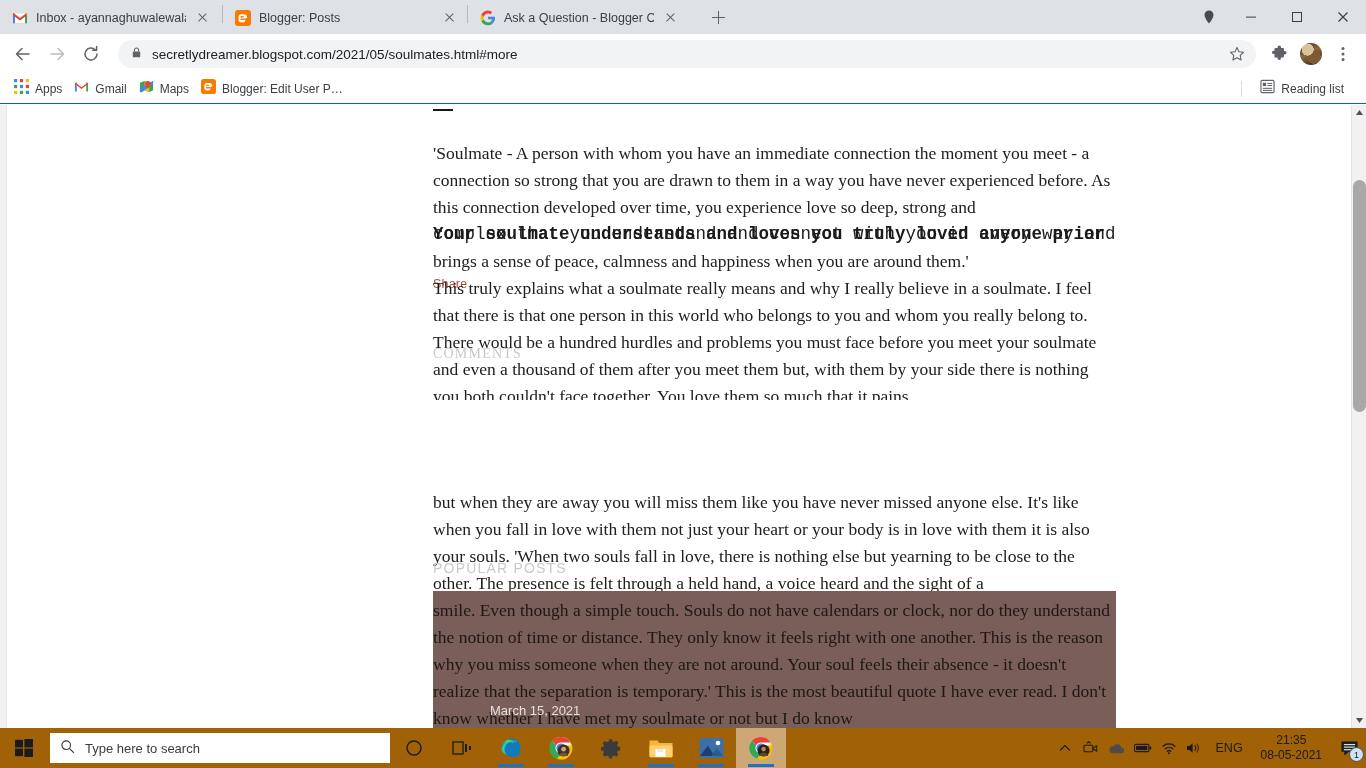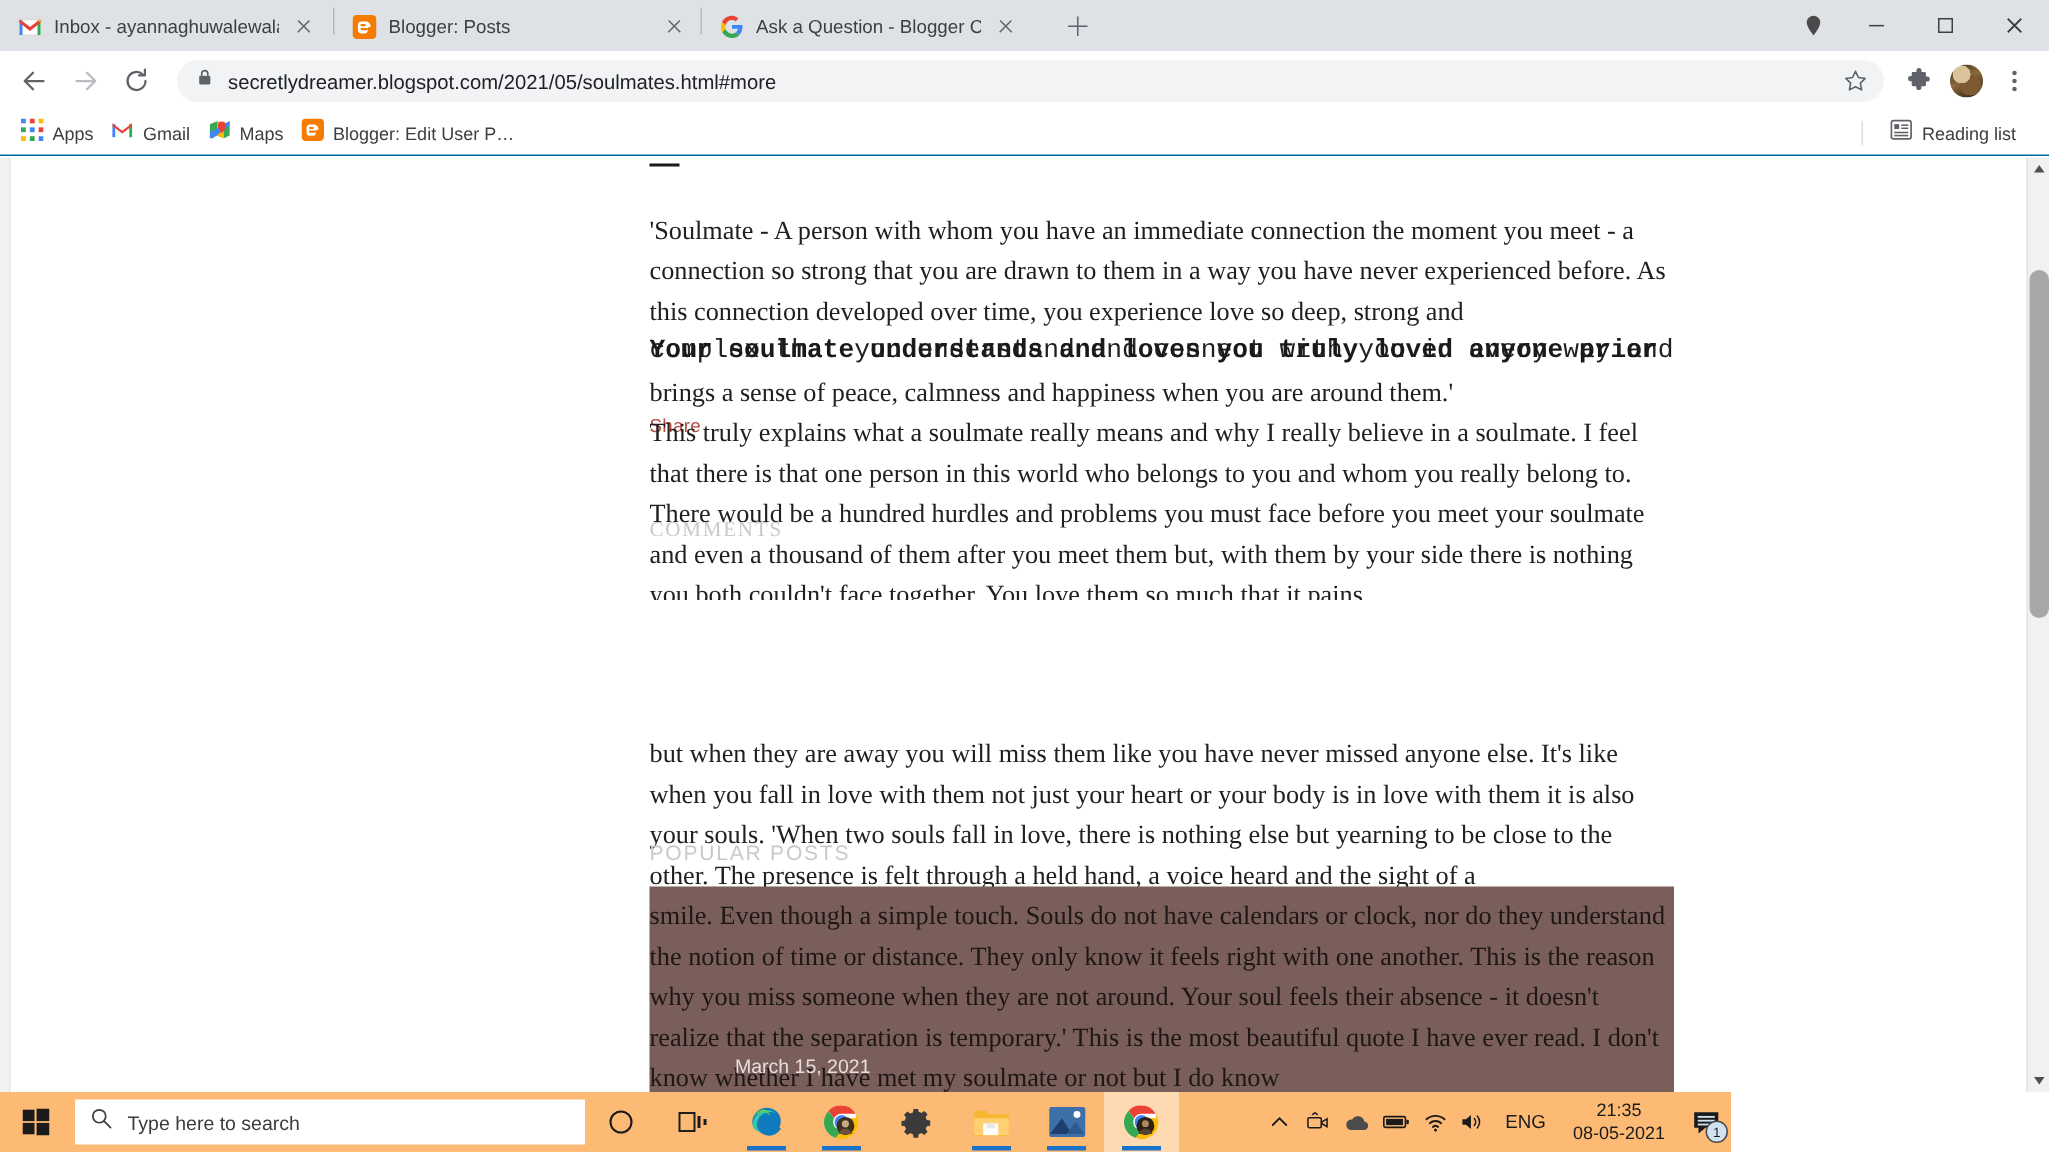--- a/index.html
+++ b/index.html
@@ -165,22 +165,22 @@
   .sb-arrow { width:15px; height:15px; display:flex; align-items:center; justify-content:center; }
   .sb-arrow.up { position:absolute; top:0; left:0; }
   .sb-arrow.down { position:absolute; bottom:0; left:0; }
   .sb-thumb {
     position:absolute; left:1px; top:75px; width:13px; height:232px;
     background:#a8a8a8; border-radius:7px;
   }
 
   
   .taskbar {
-    position:absolute; left:0; bottom:0; width:1154px; height:40px;
-    background:#fdba74; display:flex; align-items:center;
+    position:absolute; left:0; bottom:0; width:1366px; height:40px;
+    background:#a16207; display:flex; align-items:center;
   }
   .startbtn { width:48px; height:40px; display:flex; align-items:center; justify-content:center; }
   .searchbox {
     width:340px; height:30px; background:#ffffff;
     display:flex; align-items:center; padding:0 10px; gap:10px; margin-left:2px;
   }
   .searchbox .ph { font-size:13px; color:#3b3b3b; font-family:"Liberation Sans", sans-serif; }
   .tb-btn { width:48px; height:40px; display:flex; align-items:center; justify-content:center; position:relative; }
   .tb-app { width:50px; height:40px; display:flex; align-items:center; justify-content:center; position:relative; }
   .tb-app.running::after {

